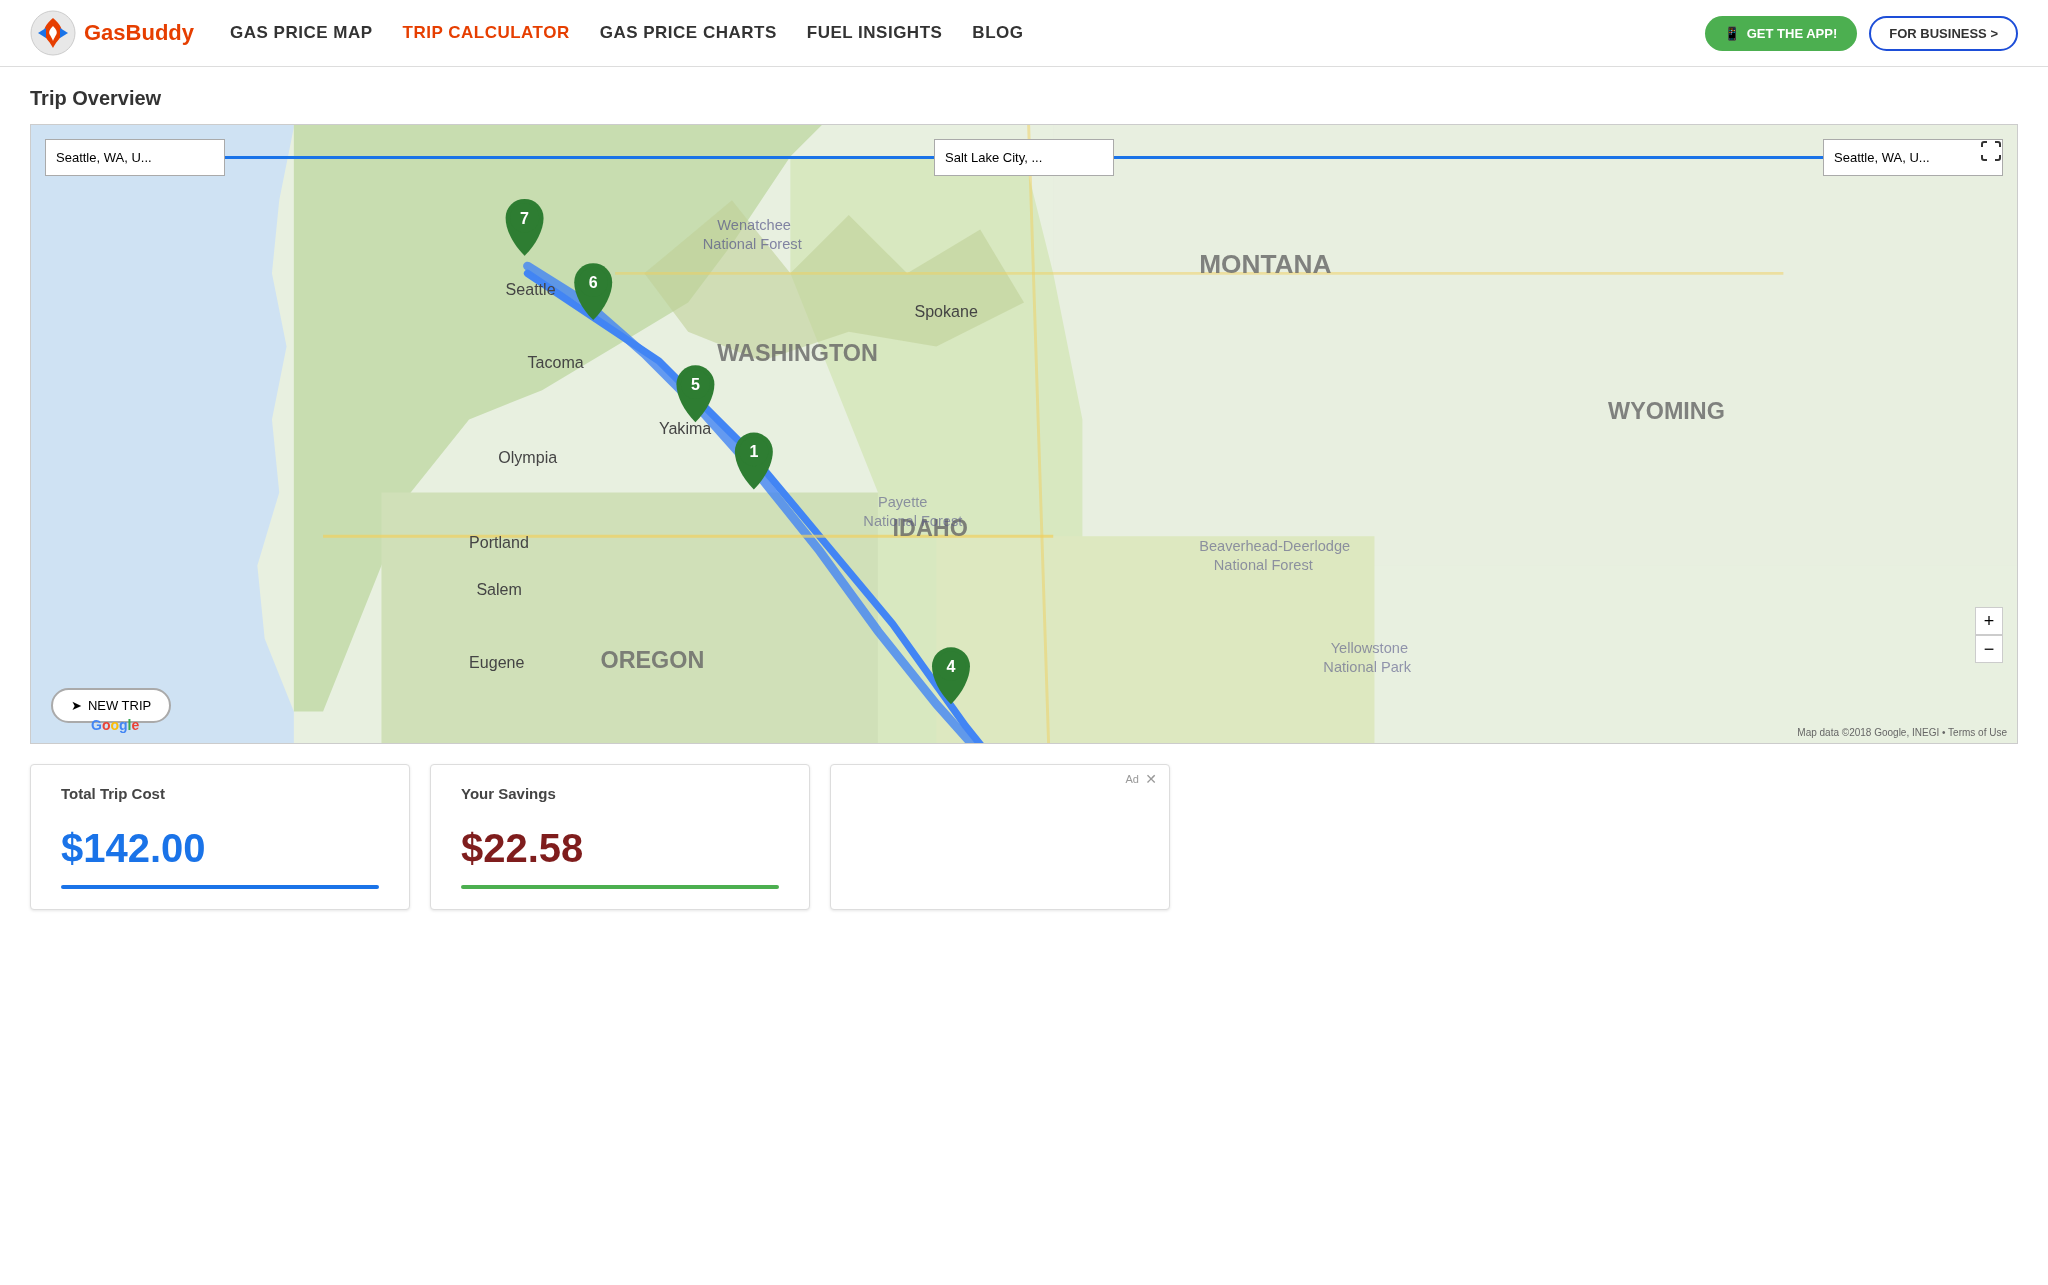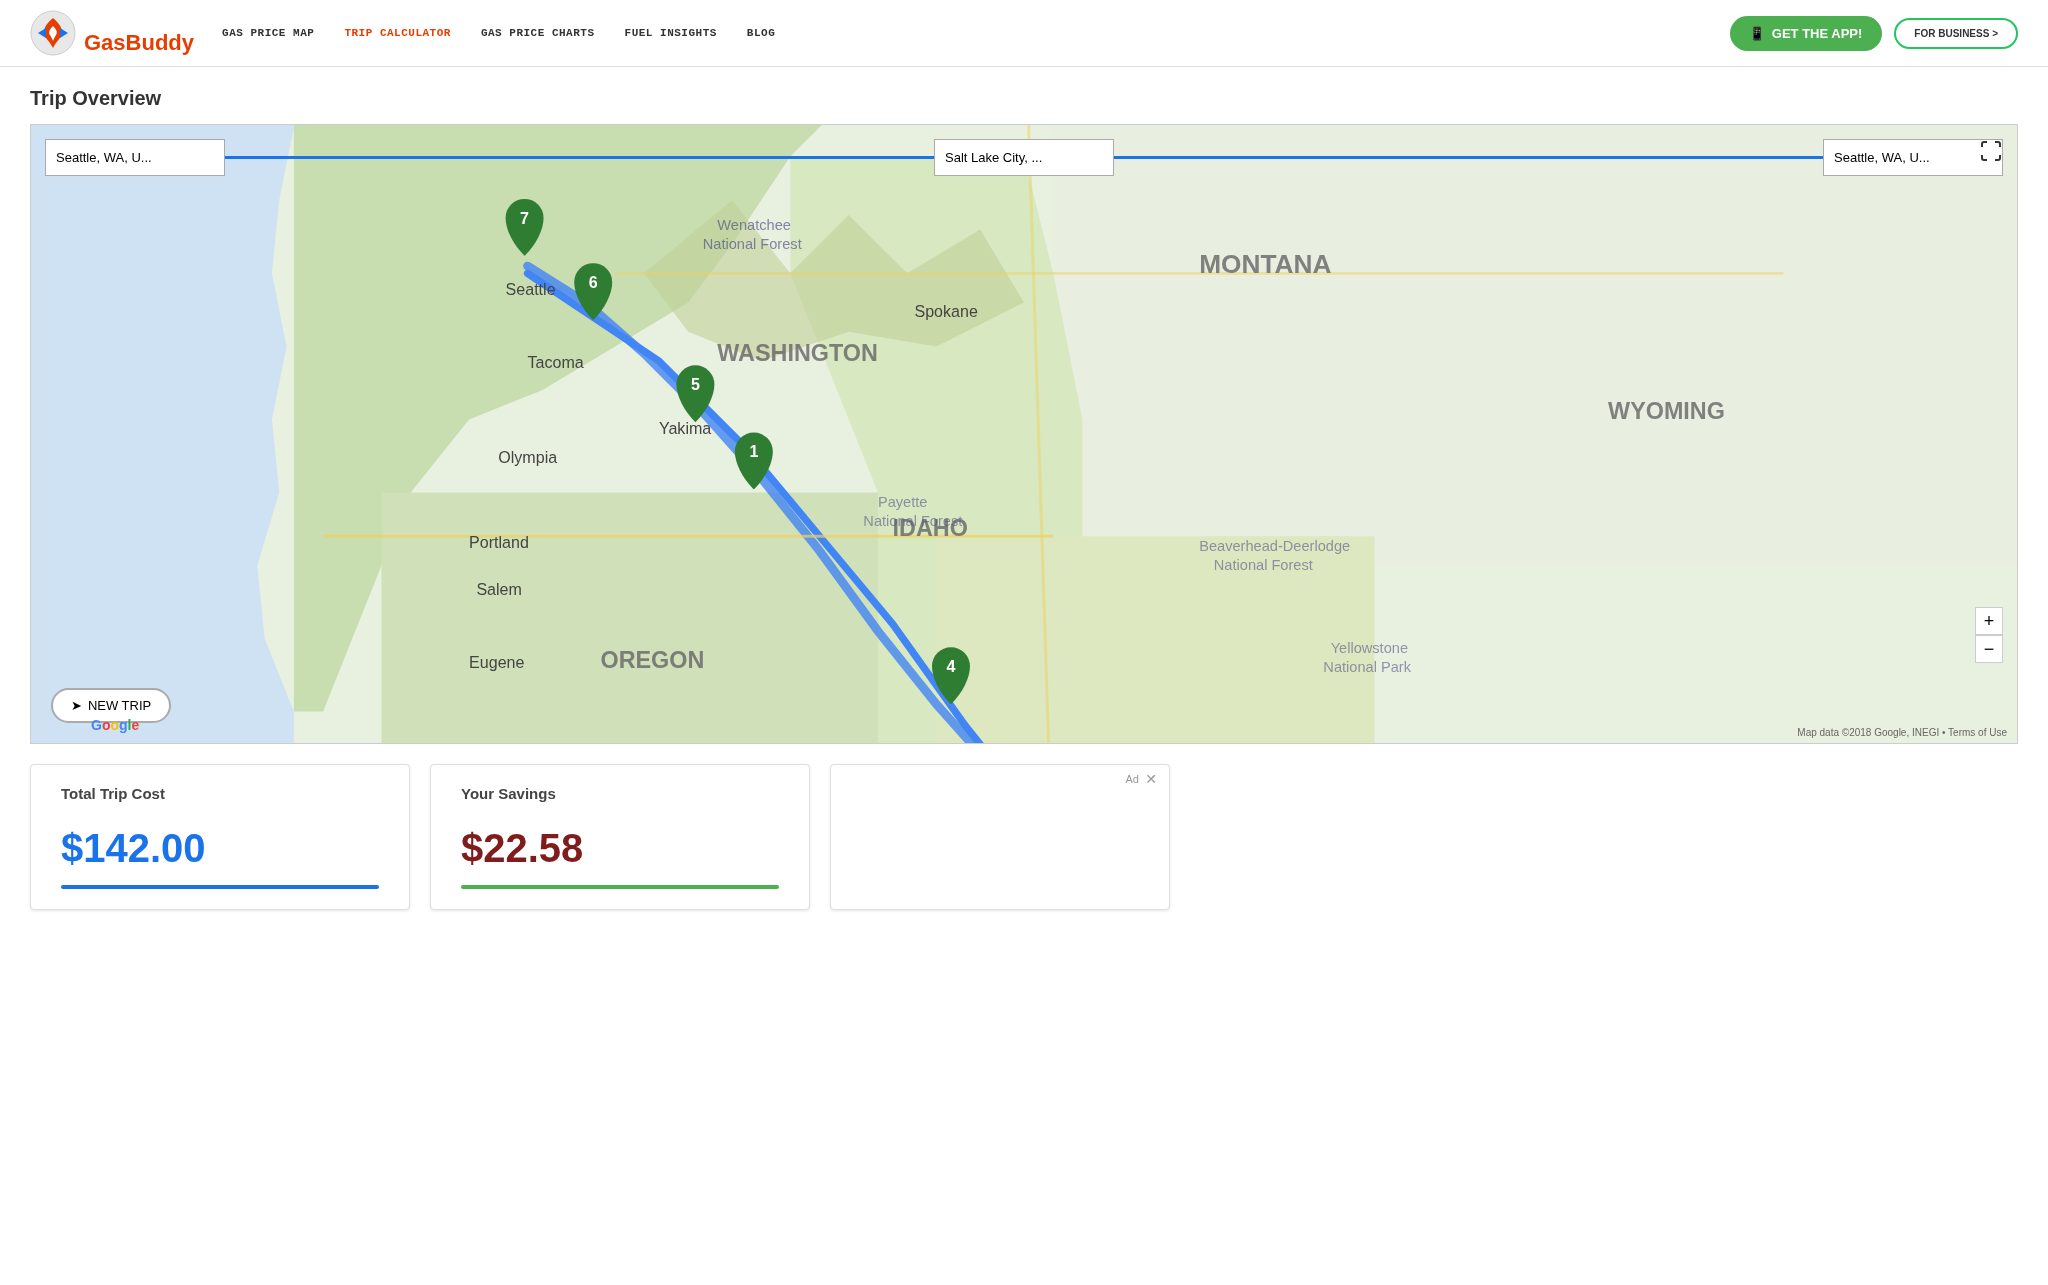--- a/index.html
+++ b/index.html
@@ -8,48 +8,47 @@
     
     #header {
       display: flex;
       align-items: center;
       padding: 10px 30px;
       border-bottom: 1px solid #ddd;
       background: #fff;
     }
     #logo-area {
       display: flex;
-      align-items: flex-end;
-      margin-right: 28px;
+      align-items: center;
+      margin-right: 36px;
     }
     .logo-icon {
       width: 46px;
       height: 46px;
       margin-right: 8px;
     }
     .logo-text {
       font-size: 22px;
       font-weight: bold;
       color: #333;
     }
     .logo-text span { color: #e63e00; }
     nav {
       display: flex;
       align-items: center;
       gap: 30px;
       flex: 1;
     }
     nav a {
       text-decoration: none;
-      font-size: 11px;
+      font-size: 17px;
       font-weight: bold;
       color: #333;
       letter-spacing: 0.5px;
       cursor: pointer;
-      font-family: Liberation Mono, monospace;
     }
     nav a.active { color: #e63e00; }
     .header-buttons {
       display: flex;
       align-items: center;
       gap: 12px;
     }
     .btn-get-app {
       background: #4caf50;
       color: #fff;
@@ -59,24 +58,24 @@
       font-size: 13px;
       font-weight: bold;
       cursor: pointer;
       display: flex;
       align-items: center;
       gap: 6px;
     }
     .btn-for-business {
       background: transparent;
       color: #333;
-      border: 2px solid #22c55e;
+      border: 2px solid #1d4ed8;
       border-radius: 25px;
       padding: 8px 18px;
-      font-size: 10px;
+      font-size: 13px;
       font-weight: bold;
       cursor: pointer;
     }
 
     
     #page-content {
       padding: 20px 30px;
     }
     .section-title {
       font-size: 20px;

